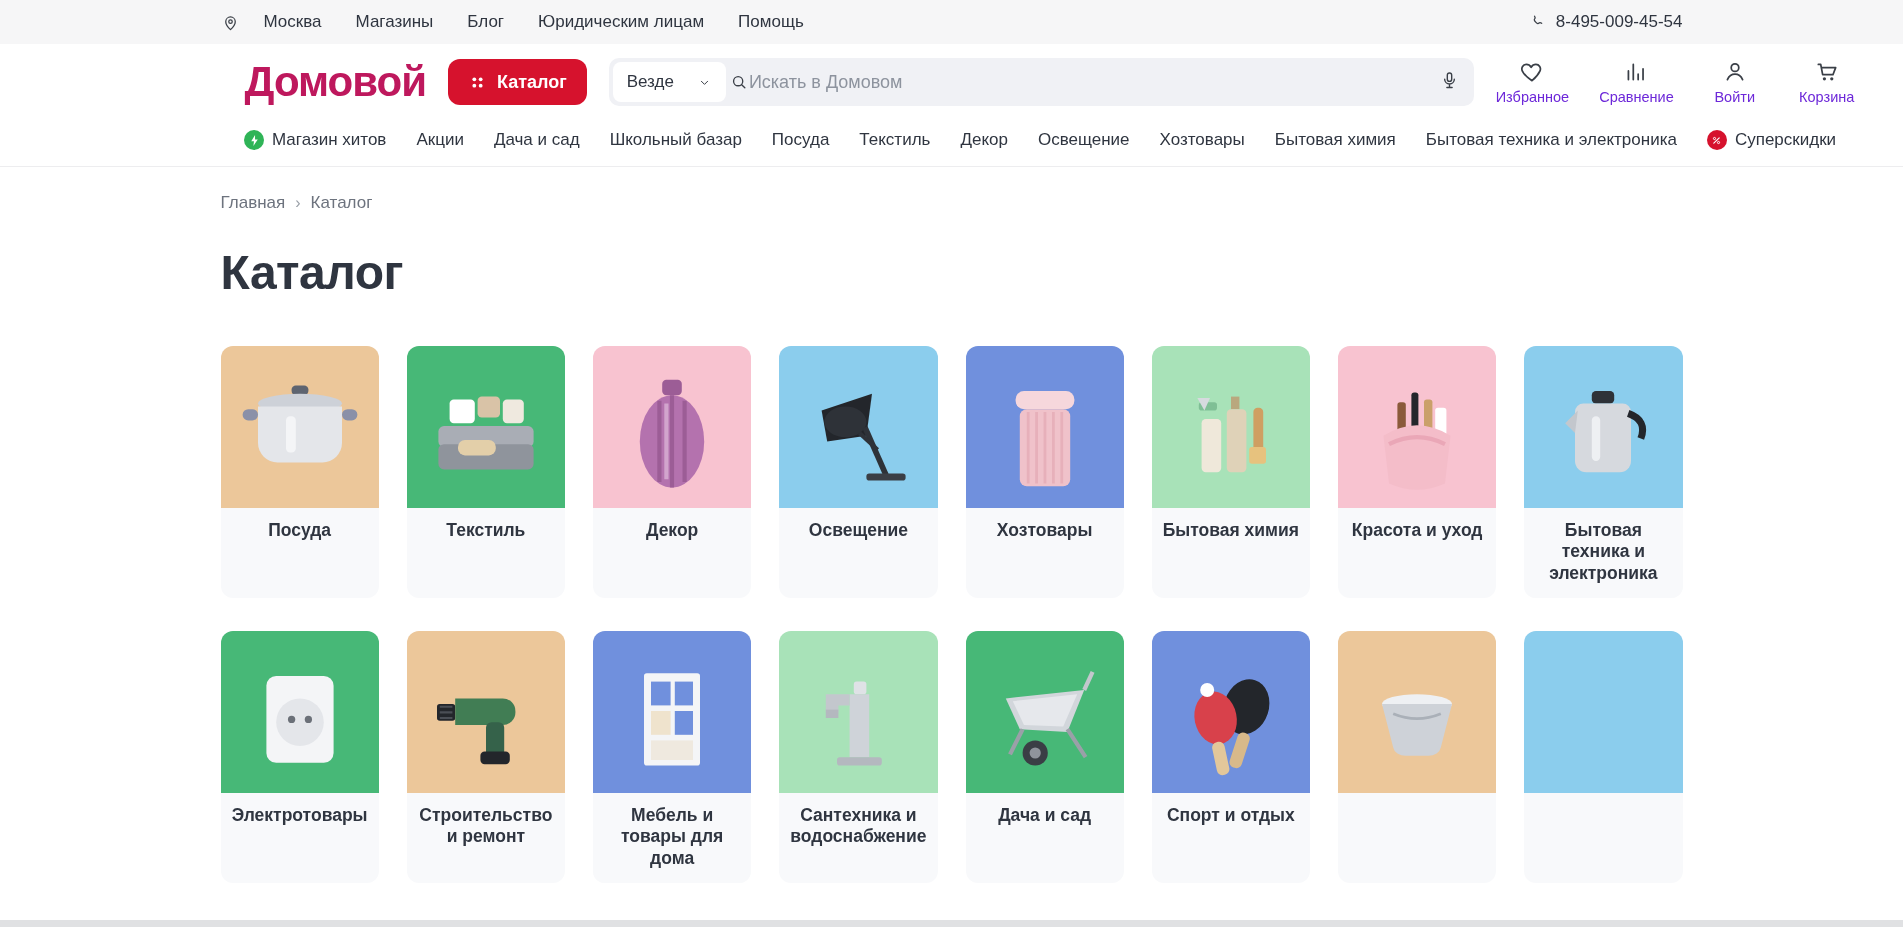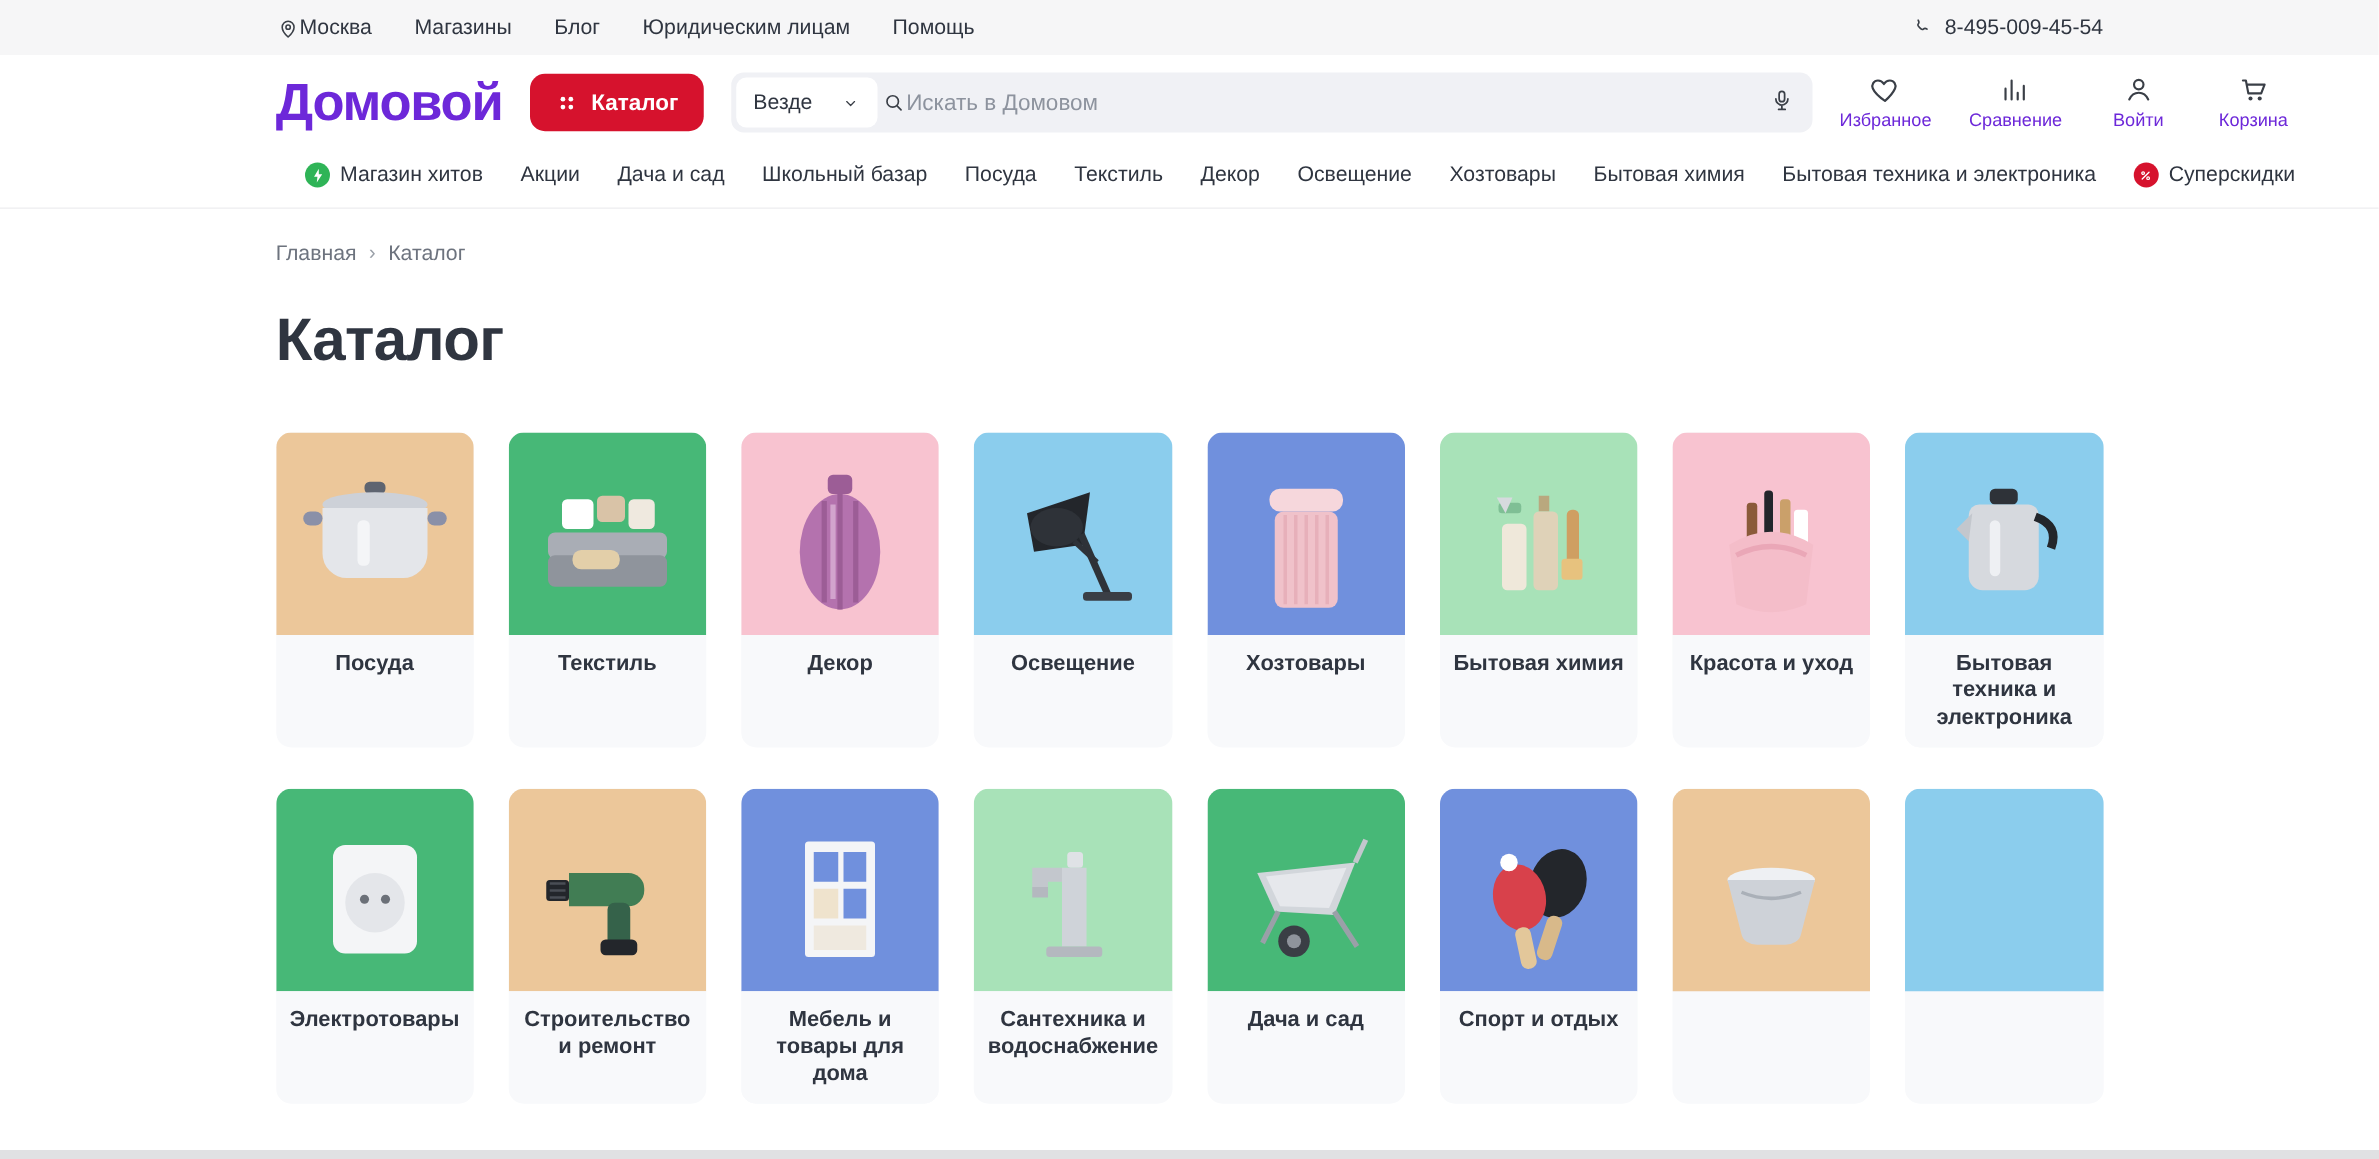--- a/index.html
+++ b/index.html
@@ -4,30 +4,30 @@
 <style>
   * { margin:0; padding:0; box-sizing:border-box; }
   html,body { width:1903px; height:927px; overflow:hidden; background:#fff;
     font-family:"Liberation Sans", sans-serif; color:#2f3540; }
   .container { width:1462px; margin:0 auto; }
 
   
   .topbar { background:#f6f6f7; height:44px; }
   .topbar .container { height:44px; display:flex; align-items:center; justify-content:space-between; }
   .tb-left { display:flex; align-items:center; gap:34px; font-size:17px; }
-  .tb-loc { display:flex; align-items:center; gap:0; cursor:pointer; }
+  .tb-loc { display:flex; align-items:center; gap:24px; cursor:pointer; }
   .tb-link { cursor:pointer; color:#2f3540; text-decoration:none; }
   .tb-links { display:flex; gap:34px; }
   .tb-phone { display:flex; align-items:center; gap:8px; font-size:17px; font-weight:500; cursor:pointer; }
   .ic { stroke:#3a3f47; fill:none; stroke-width:1.6; stroke-linecap:round; stroke-linejoin:round; }
 
   
   .header { background:#fff; }
   .header-row { display:flex; align-items:center; height:76px; gap:22px; }
-  .logo { color:#6d28d9; font-size:42px; font-weight:800; letter-spacing:-1px; text-decoration:none; line-height:1; }
+  .logo { color:#be185d; font-size:42px; font-weight:800; letter-spacing:-1px; text-decoration:none; line-height:1;margin-left:24px; }
   .catalog-btn { display:flex; align-items:center; gap:10px; background:#d6122d; color:#fff; border:none;
     border-radius:12px; height:46px; padding:0 20px; font-size:18px; font-weight:700; cursor:pointer;
     font-family:"Liberation Sans", sans-serif; }
   .search-wrap { flex:0 0 865px; display:flex; align-items:center; background:#f0f1f5; border-radius:10px;
     height:48px; padding:4px; }
   .scope-btn { background:#fff; border:none; border-radius:8px; height:40px; padding:0 14px; font-size:17px;
     color:#2f3540; display:flex; align-items:center; gap:23px; cursor:pointer; font-family:"Liberation Sans", sans-serif; }
   .search-box { flex:1; display:flex; align-items:center; padding:0 3px; }
   .search-box input { flex:1; border:none; background:transparent; outline:none; font-size:18px; color:#2f3540;
     font-family:"Liberation Sans", sans-serif; }

